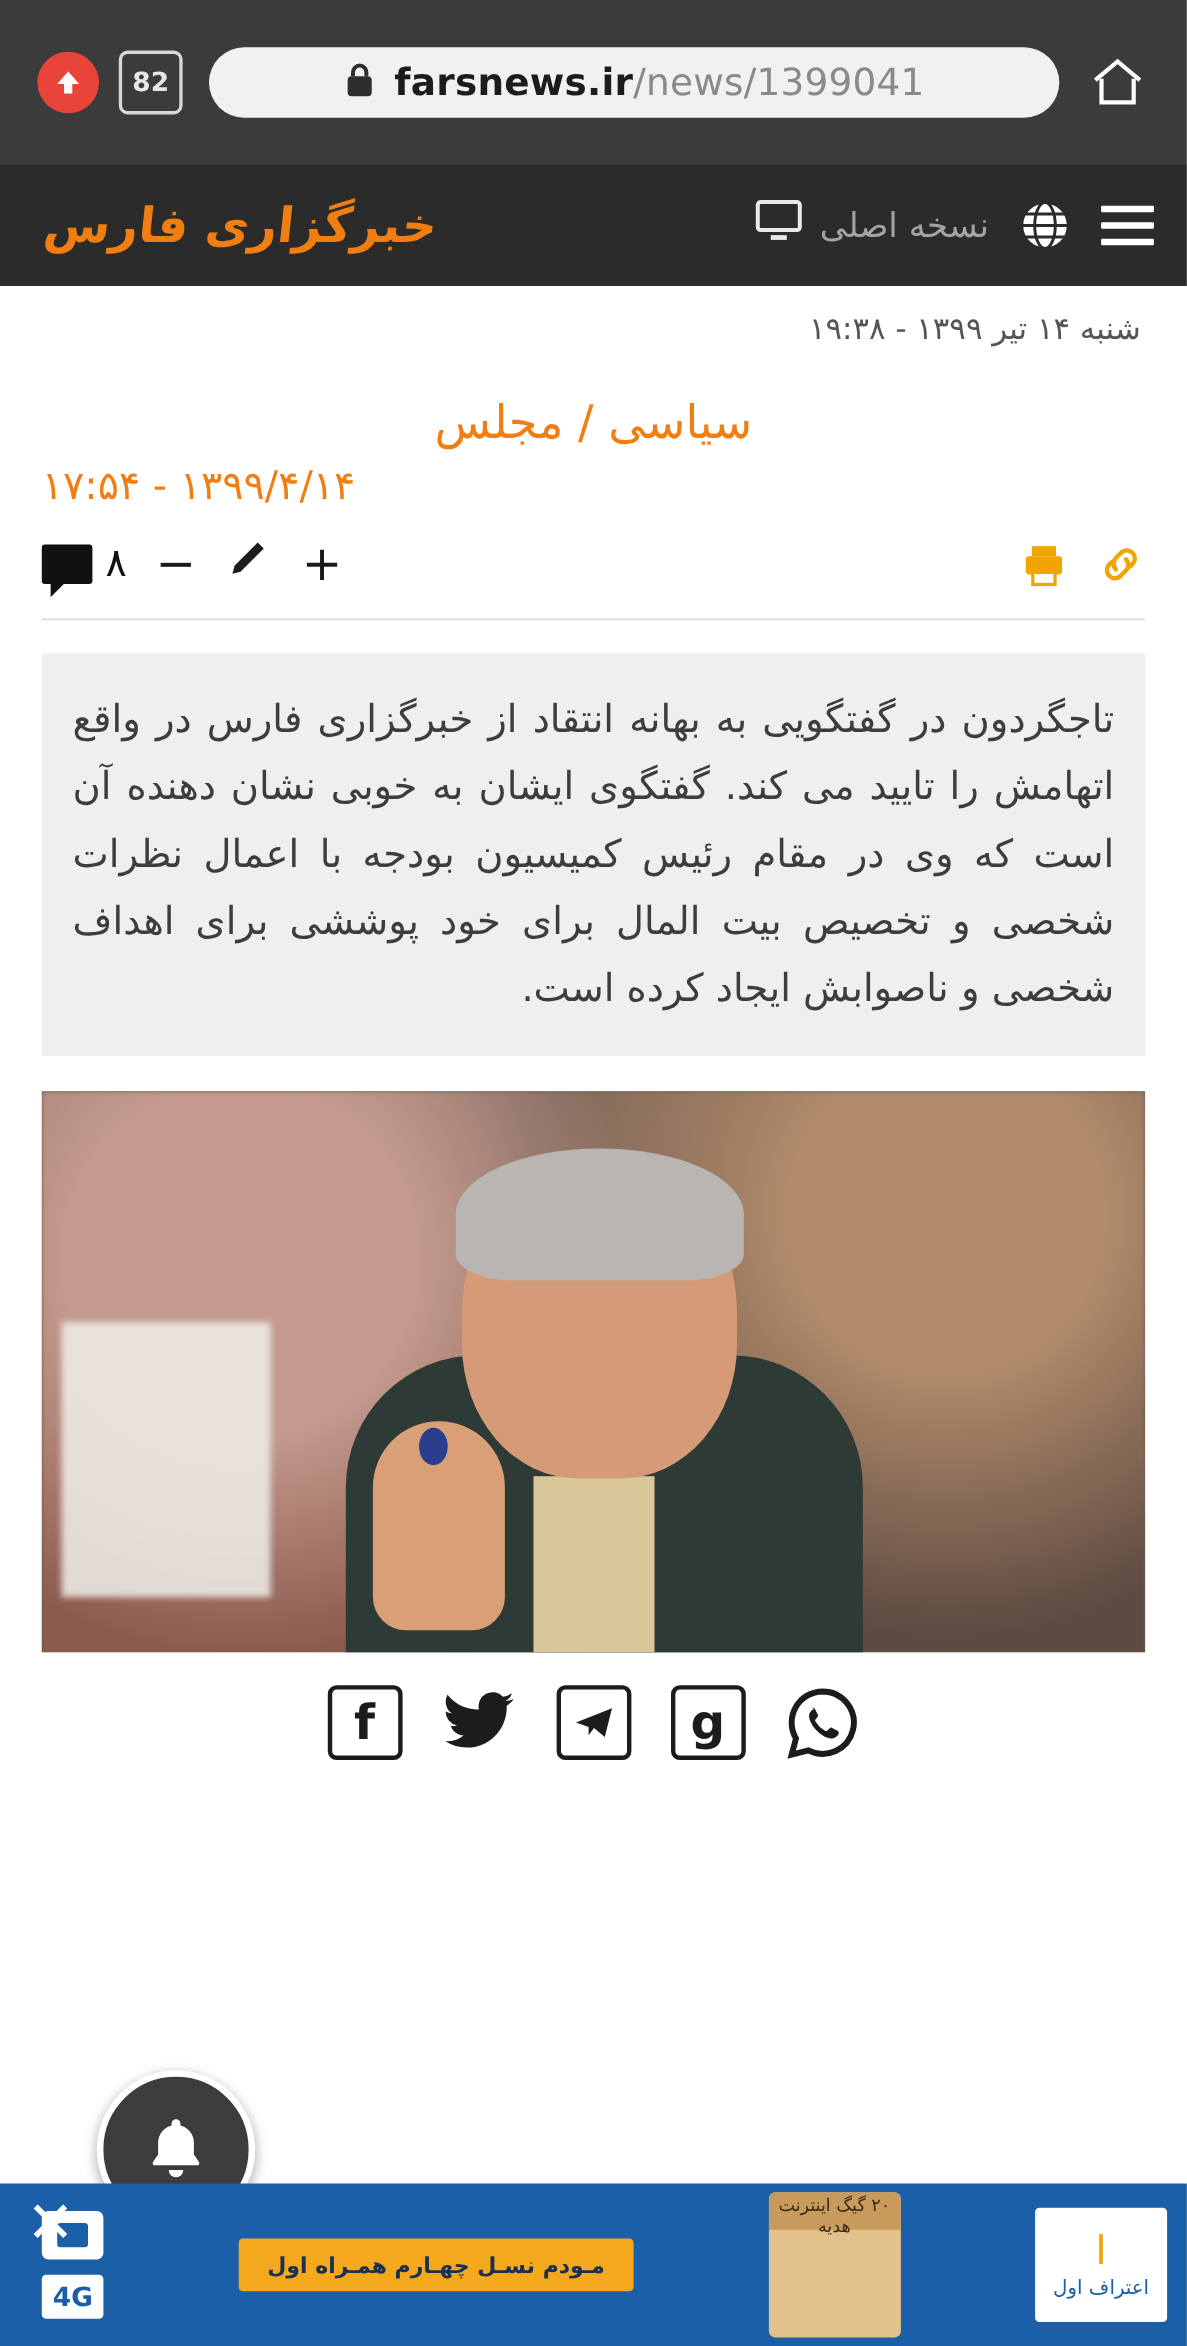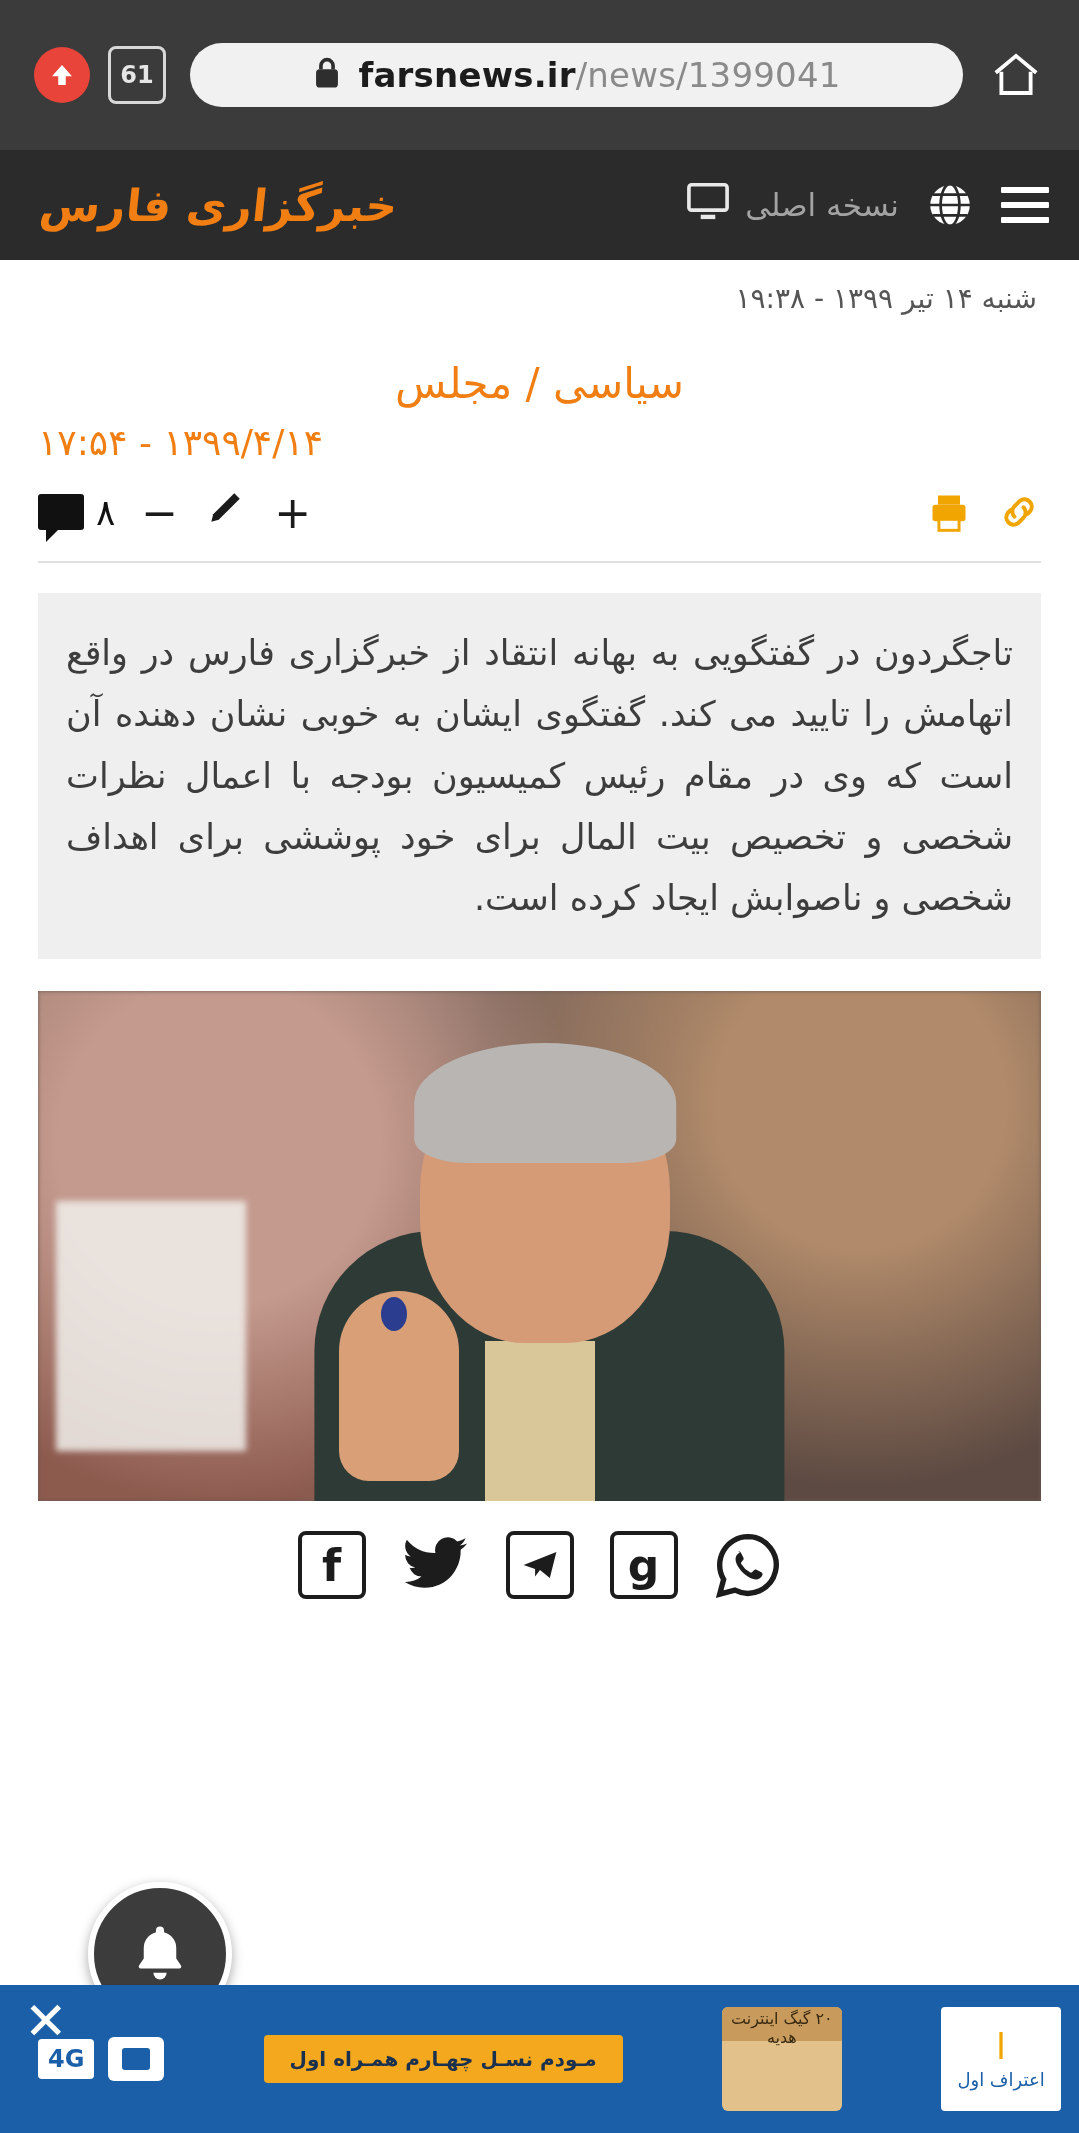--- a/index.html
+++ b/index.html
@@ -352,20 +352,21 @@
     font-weight: 300;
     position: absolute;
     left: 24px;
     top: 10px;
   }
   .ad-left-group {
     display: flex;
     align-items: center;
     gap: 14px;
     margin-left: 20px;
+    flex-direction: column;
   }
   .ad-badge {
     background: #ffffff;
     color: #1b5fa8;
     font-size: 24px;
     font-weight: bold;
     padding: 6px 10px;
     border-radius: 4px;
     direction: ltr;
   }
@@ -379,21 +380,21 @@
   .ad-text {
     background: #f4a81d;
     color: #19304f;
     font-size: 20px;
     font-weight: bold;
     padding: 12px 26px;
     border-radius: 4px;
     white-space: nowrap;
   }
   .ad-pack {
-    width: 120px; height: 104px;
+    width: 120px; height: 132px;
     background: #e3c18a;
     border-radius: 6px;
     position: relative;
     overflow: hidden;
   }
   .ad-pack:before {
     content:"";
     position:absolute; left:0; top:0; right:0; height: 34px;
     background: #c89b5d;
   }
@@ -424,21 +425,21 @@
 </style>
 </head>
 <body>
 
 <div class="browser-bar">
   <div class="circle-btn">
     <svg width="30" height="30" viewBox="0 0 24 24" aria-hidden="true">
       <path d="M12 4 L20 13 L15 13 L15 20 L9 20 L9 13 L4 13 Z" fill="#ffffff"></path>
     </svg>
   </div>
-  <div class="tabs-btn">61</div>
+  <div class="tabs-btn">82</div>
   <div class="url-pill">
     <span class="lock-icon">
       <svg width="30" height="34" viewBox="0 0 24 28" aria-hidden="true">
         <rect x="3" y="11" width="18" height="15" rx="3" fill="#2e2e2e"></rect>
         <path d="M7 11 V8 a5 5 0 0 1 10 0 v3" stroke="#2e2e2e" stroke-width="3" fill="none"></path>
       </svg>
     </span>
     <span class="url-text"><b>farsnews.ir</b><span>/news/1399041</span></span>
   </div>
   <div class="home-btn">

